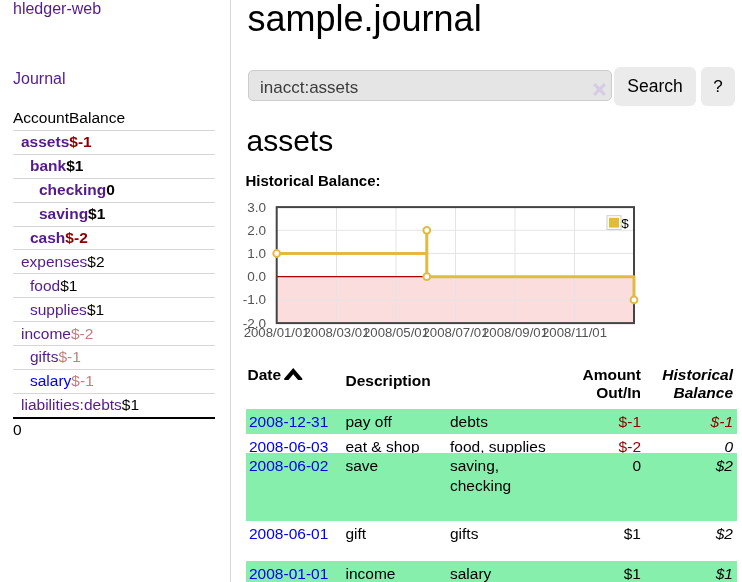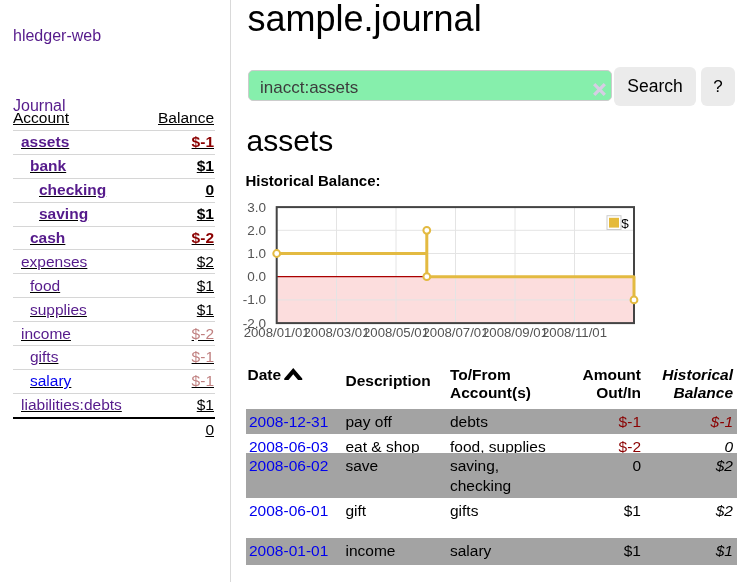--- a/index.html
+++ b/index.html
@@ -1,57 +1,57 @@
 <!DOCTYPE html>
 <html><head>
 <meta charset="utf-8">
 <style>
 * { margin:0; padding:0; box-sizing:border-box; }
 html,body { width:742px; height:582px; background:#fff; overflow:hidden;
   font-family:"Liberation Sans", sans-serif; }
 body { position:relative; }
 .abs { position:absolute; }
 a { text-decoration:none; }
-.purple { color:#551a8b;margin-top:27px; }
+.purple { color:#551a8b; }
 .blue { color:#0000ee; }
 .negb { color:#8b0000; }
 .negl { color:#c08080; }
 
 
 #divider { left:230px; top:0; width:1px; height:582px; background:#d9d9d9; }
 #sbtable { left:13px; top:105px; width:202px; }
-.srow { display:flex; justify-content:space-between; align-items:center;
-  height:23.9px; font-size:15.5px; border-top:1px solid #d6d6d6; padding-right:1px;text-decoration:underline; }
+.srow { display:flex; align-items:center;
+  height:23.9px; font-size:15.5px; border-top:1px solid #d6d6d6; padding-right:1px; }
 .srow.hdr { border-top:none; height:25px; }
 .srow .nm { white-space:nowrap; }
 .srow b { font-weight:bold; }
 
 
 #h1 { left:247.5px; top:-2px; font-size:36px; font-weight:normal; }
 #searchbox { left:248px; top:70px; width:364px; height:31px; border:1px solid #ccc;
-  border-radius:5px; background:#86efac; font-size:17px; color:#3c3c3c; line-height:34px;
+  border-radius:5px; background:#e5e5e5; font-size:17px; color:#3c3c3c; line-height:34px;
   padding-left:11px; }
 #clearx { left:592px; top:82px; width:15px; height:15px; }
 #btnSearch { left:614px; top:67px; width:82px; height:39px; background:#ebebeb;
   border-radius:6px; font-size:17.5px; color:#000; text-align:center; line-height:39px; }
 #btnHelp { left:701px; top:67px; width:34px; height:39px; background:#ebebeb;
   border-radius:6px; font-size:17px; color:#000; text-align:center; line-height:39px; }
 #h2 { left:246.5px; top:124px; font-size:30px; font-weight:normal; }
 #histlabel { left:245.5px; top:171.5px; font-size:15px; font-weight:bold; }
 
 
 #reg { left:246px; top:362px; width:491px; }
 .rrow { position:relative; width:491px; font-size:15.5px; }
 .rrow .c { position:absolute; white-space:nowrap; }
 .c1 { left:3px; }
 .c2 { left:99.5px; }
 .c3 { left:204px; }
 .c4 { right:96px; text-align:right; }
 .c5 { right:4px; text-align:right;font-style:italic; }
-.green { background:#a3a3a3; }
+.green { background:#86efac; }
 .hline { line-height:20px; }
 </style>
 </head>
 <body>
 <div id="divider" class="abs"></div>
 
 <a class="abs purple" style="left:13px; top:0px; font-size:16px;">hledger-web</a>
 <a class="abs purple" style="left:13px; top:70px; font-size:16px;">Journal</a>
 
 <div id="sbtable" class="abs">
@@ -174,39 +174,38 @@
     <text x="574.5" y="336.5">2008/11/01</text>
   </g>
 </svg>
 
 <div id="reg" class="abs">
   <div class="rrow" style="height:47.4px; font-weight:bold;">
     <span class="c c1" style="top:4px; left:1.5px;">Date <svg width="18.5" height="12" viewBox="0 0 17.5 11.4" style="vertical-align:0.5px; margin-left:-1px;">
           <path d="M8.75 0 L17.3 9.9 V11.4 H13.3 L8.75 6 L4.2 11.4 H0.2 V9.9 Z" fill="#000"></path>
         </svg></span>
     <span class="c c2" style="top:4px;margin-top:6px;">Description</span>
-    <span class="c c3" style="top:4px;">To/From<br>Account(s)</span>
     <span class="c c4" style="top:4px;">Amount<br>Out/In</span>
     <span class="c c5" style="top:4px;">Historical<br>Balance</span>
   </div>
   <div class="rrow green" style="height:25px; line-height:25px;">
     <span class="c c1"><a class="blue">2008-12-31</a></span>
     <span class="c c2">pay off</span>
     <span class="c c3">debts</span>
     <span class="c c4 negb">$-1</span>
     <span class="c c5 negb">$-1</span>
   </div>
   <div class="rrow" style="height:19px; line-height:25px;">
     <span class="c c1"><a class="blue">2008-06-03</a></span>
     <span class="c c3">food, supplies</span>
     <span class="c c2">eat &amp; shop</span>
     <span class="c c4 negb">$-2</span>
     <span class="c c5">0</span>
   </div>
-  <div class="rrow green" style="height:45px;">
+  <div class="rrow green" style="height:68px;">
     <span class="c c1 hline" style="top:3px;"><a class="blue">2008-06-02</a></span>
     <span class="c c2 hline" style="top:3px;">save</span>
     <span class="c c3 hline" style="top:3px;">saving,<br>checking</span>
     <span class="c c4 hline" style="top:3px;">0</span>
     <span class="c c5 hline" style="top:3px;">$2</span>
   </div>
   <div class="rrow" style="height:40px; line-height:25px;">
     <span class="c c1"><a class="blue">2008-06-01</a></span>
     <span class="c c2">gift</span>
     <span class="c c3">gifts</span>

